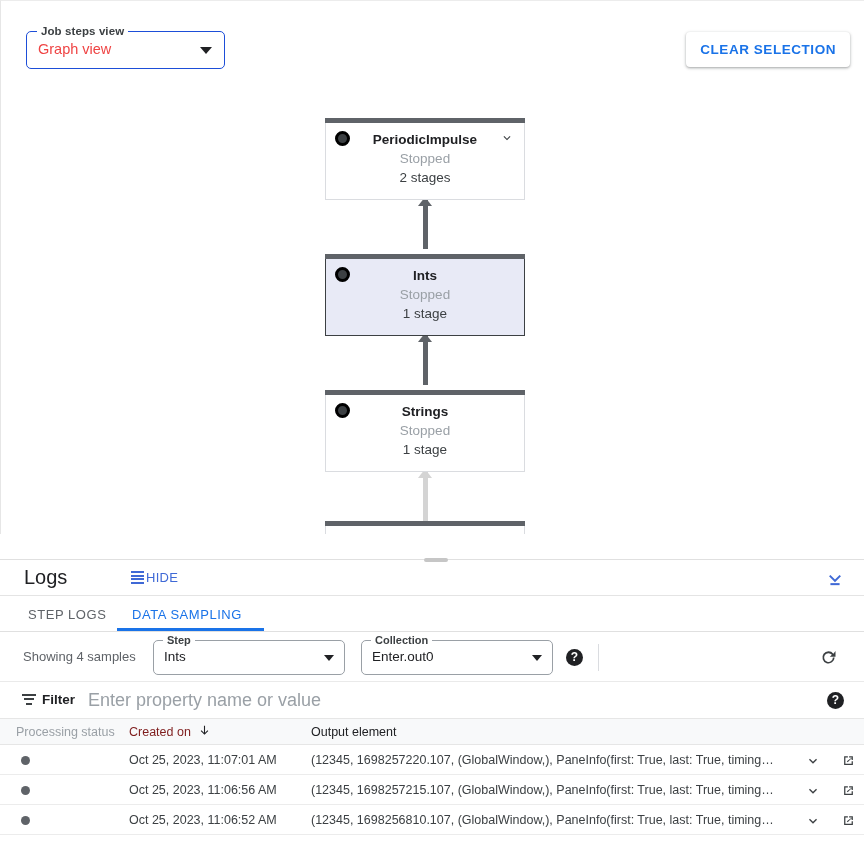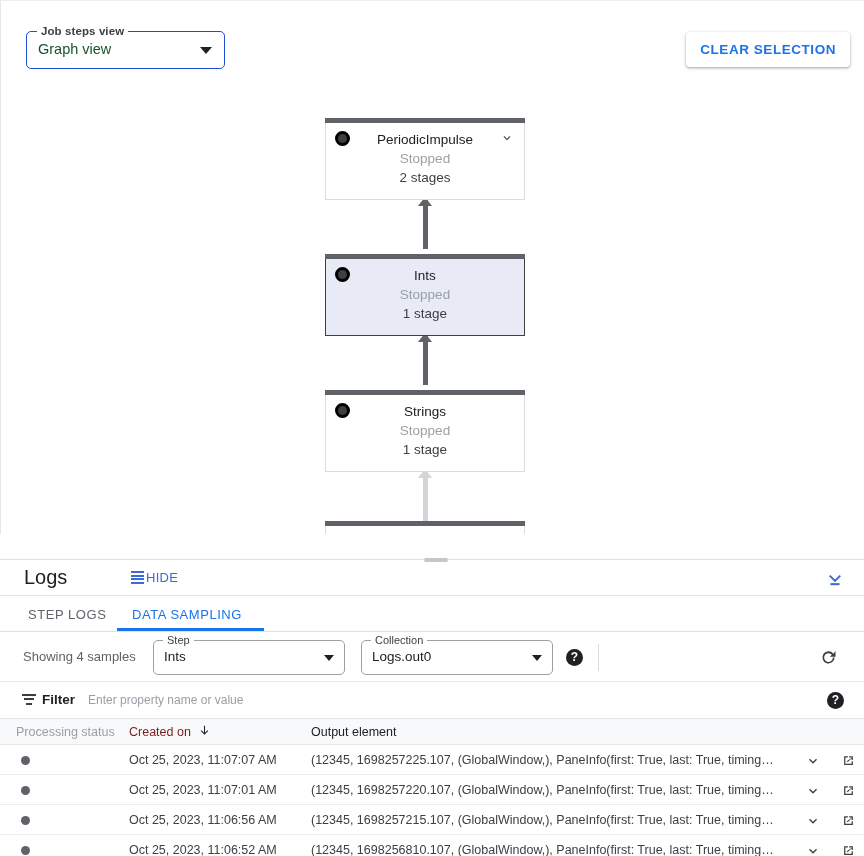--- a/index.html
+++ b/index.html
@@ -29,21 +29,21 @@
     background: #fff;
   }
   .view-select .legend {
     position: absolute; left: 10px; top: -8px;
     background: #fff; padding: 0 4px;
     font-size: 11.5px; font-weight: bold; color: #3c4043;
     letter-spacing: .1px; line-height: 14px;
   }
   .view-select .value {
     position: absolute; left: 11px; top: 9px;
-    font-size: 14.5px; color: #14532d;
+    font-size: 14.5px; color: #ef4444;
   }
   .view-select .caret {
     position: absolute; right: 12px; top: 15px;
     width: 0; height: 0;
     border-left: 6px solid transparent;
     border-right: 6px solid transparent;
     border-top: 7px solid #202124;
   }
 
   
@@ -72,21 +72,21 @@
     border-top: none;
   }
   .node.selected .topbar { background: #5f6368; }
   .node .body { position: relative; padding: 7px 0 12px 0; text-align: center; }
   .node .status-icon {
     position: absolute; left: 9px; top: 8px;
     width: 15px; height: 15px; border-radius: 50%;
     border: 3.5px solid #000; background: #3c4043;
   }
   .node .title {
-    font-size: 13.5px; font-weight: normal; color: #202124;
+    font-size: 13.5px; font-weight: bold; color: #202124;
     line-height: 19px;
   }
   .node .sub1 { font-size: 13.5px; color: #9aa0a6; line-height: 19px; }
   .node .sub2 { font-size: 13.5px; color: #3c4043; line-height: 19px; }
   .node .chevron {
     position: absolute; right: 10px; top: 8px;
     width: 14px; height: 14px;
   }
   .node .chevron svg { display:block; }
 
@@ -162,21 +162,21 @@
     position: absolute; left: 23px; top: 17px;
     font-size: 13px; color: #5f6368;
   }
   .field {
     position: absolute; top: 8px; height: 35px;
     border: 1px solid #9aa0a6; border-radius: 5px; background:#fff;
   }
   .field .legend {
     position: absolute; left: 9px; top: -7px;
     background: #fff; padding: 0 4px;
-    font-size: 11px; font-weight: normal; color: #3c4043; line-height: 13px;
+    font-size: 11px; font-weight: bold; color: #3c4043; line-height: 13px;
   }
   .field .value {
     position: absolute; left: 10px; top: 8px;
     font-size: 13.5px; color: #202124;
   }
   .field .caret {
     position: absolute; right: 10px; top: 14px;
     width: 0; height: 0;
     border-left: 5.5px solid transparent;
     border-right: 5.5px solid transparent;
@@ -212,21 +212,21 @@
   .filter-icon i:nth-child(2){ width: 10px; margin-left: 2px; }
   .filter-icon i:nth-child(3){ width: 6px; margin-left: 4px; }
   .filter-label {
     position: absolute; left: 42px; top: 10px;
     font-size: 13.5px; font-weight: bold; color: #202124;
   }
   .filter-input {
     position: absolute; left: 86px; top: 7px;
     width: 700px; height: 22px;
     border: none; outline: none; background: transparent;
-    font-size: 12px; color: #202124;
+    font-size: 18px; color: #202124;
     font-family: "Liberation Sans", sans-serif;
   }
   .filter-input::placeholder { color: #9aa0a6; }
   .filter-help { position: absolute; right: 20px; top: 10px; }
 
   
   .table { position: relative; }
   .thead {
     position: relative; height: 26px; background: #f8f9fa;
     border-bottom: 1px solid #e6e6e6;
@@ -354,21 +354,21 @@
       <span class="showing">Showing 4 samples</span>
 
       <div class="field step">
         <span class="legend">Step</span>
         <span class="value">Ints</span>
         <span class="caret"></span>
       </div>
 
       <div class="field collection">
         <span class="legend">Collection</span>
-        <span class="value">Logs.out0</span>
+        <span class="value">Enter.out0</span>
         <span class="caret"></span>
       </div>
 
       <span class="help-icon collection-help">?</span>
       <div class="divider-v"></div>
 
       <button class="refresh-btn">
         <svg viewBox="0 0 24 24" width="21" height="21">
           <path d="M17.6 7.6A7 7 0 1 0 19 12h-2a5 5 0 1 1-1.1-3.1L13.5 11H20V4.5z" fill="#3c4043"></path>
         </svg>
@@ -391,35 +391,20 @@
         <span class="th c1">Processing status</span>
         <span class="th c2">Created on</span>
         <span class="sort-arrow">
           <svg viewBox="0 0 24 24" width="13" height="15">
               <path d="M11 3h2v13.2l4.6-4.6 1.4 1.4-7 7-7-7 1.4-1.4 4.6 4.6z" fill="#202124"></path>
             </svg>
         </span>
         <span class="th c3">Output element</span>
       </div>
 
-      <div class="trow">
-        <span class="dot"></span>
-        <span class="cell-date">Oct 25, 2023, 11:07:07 AM</span>
-        <span class="cell-elem">(12345, 1698257225.107, (GlobalWindow,), PaneInfo(first: True, last: True, timing…</span>
-        <span class="row-chevron">
-          <svg viewBox="0 0 24 24" width="16" height="16">
-              <path d="M7.4 8.6 12 13.2l4.6-4.6 1.4 1.4-6 6-6-6z" fill="#3c4043"></path>
-            </svg>
-        </span>
-        <span class="row-open">
-          <svg viewBox="0 0 24 24" width="15" height="15">
-              <path d="M5 5h6v2H7v10h10v-4h2v6H5zM13 5h6v6h-2V8.4l-6.3 6.3-1.4-1.4L17.6 7H13z" fill="#3c4043"></path>
-            </svg>
-        </span>
-      </div>
 
       <div class="trow">
         <span class="dot"></span>
         <span class="cell-date">Oct 25, 2023, 11:07:01 AM</span>
         <span class="cell-elem">(12345, 1698257220.107, (GlobalWindow,), PaneInfo(first: True, last: True, timing…</span>
         <span class="row-chevron">
           <svg viewBox="0 0 24 24" width="16" height="16">
               <path d="M7.4 8.6 12 13.2l4.6-4.6 1.4 1.4-6 6-6-6z" fill="#3c4043"></path>
             </svg>
         </span>

